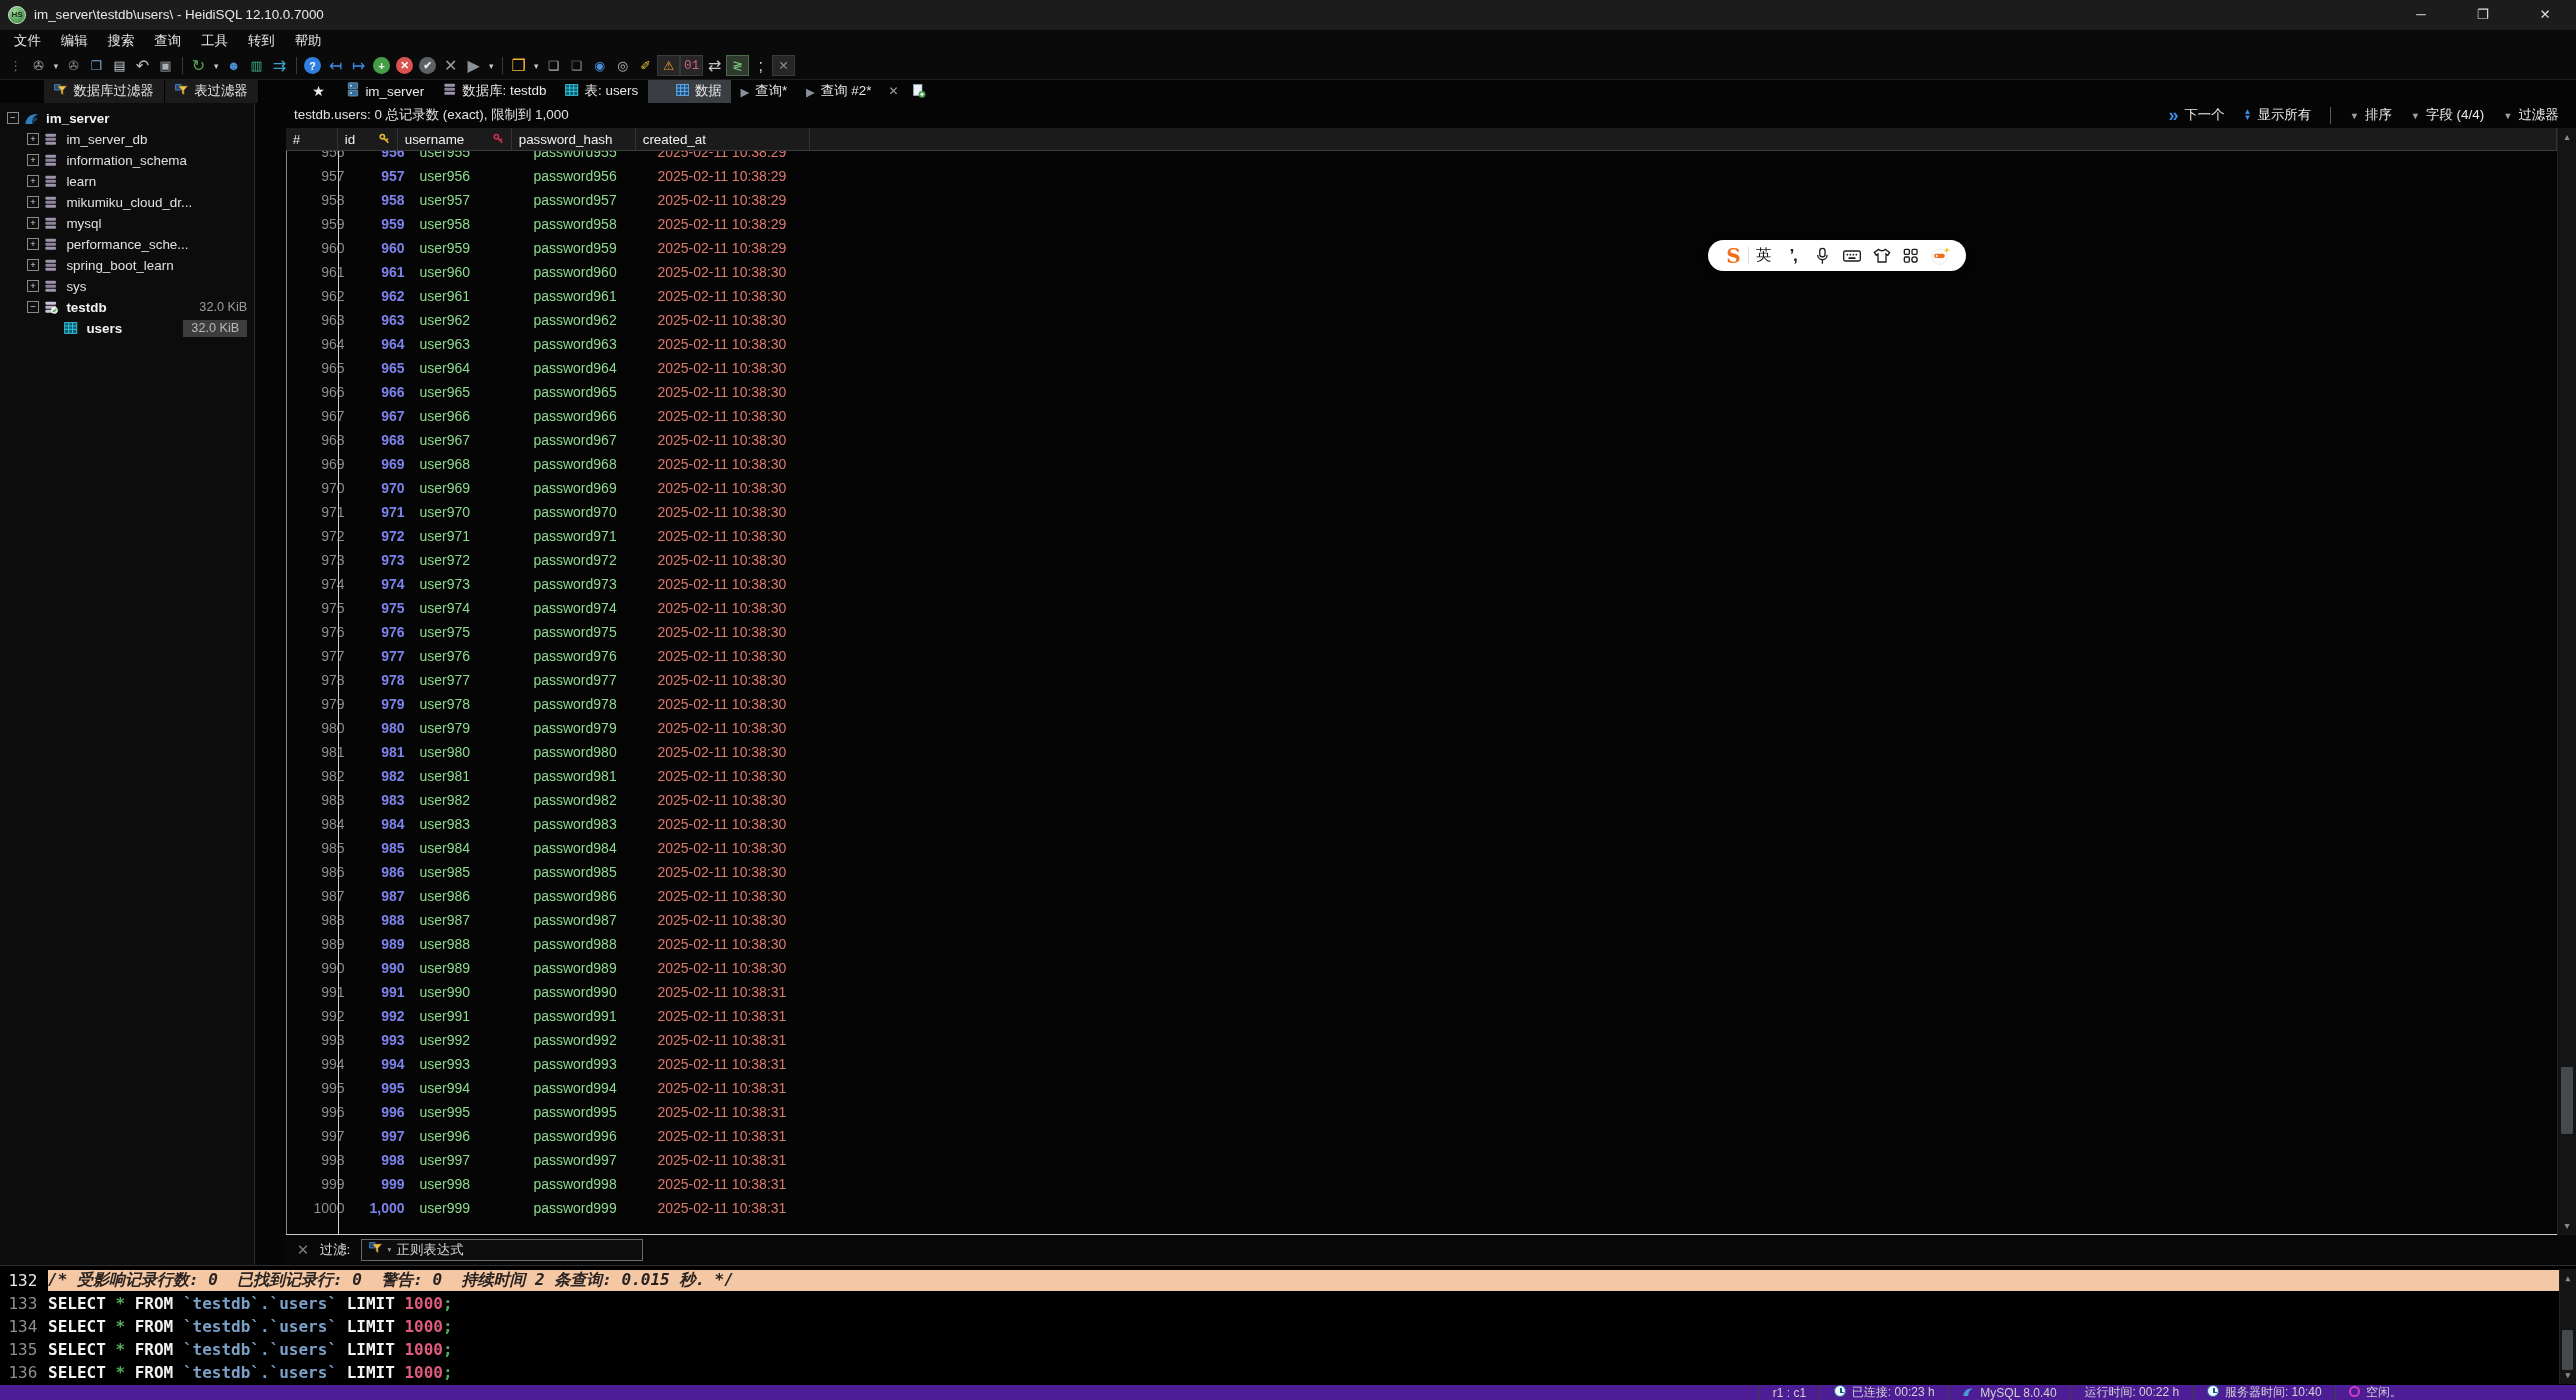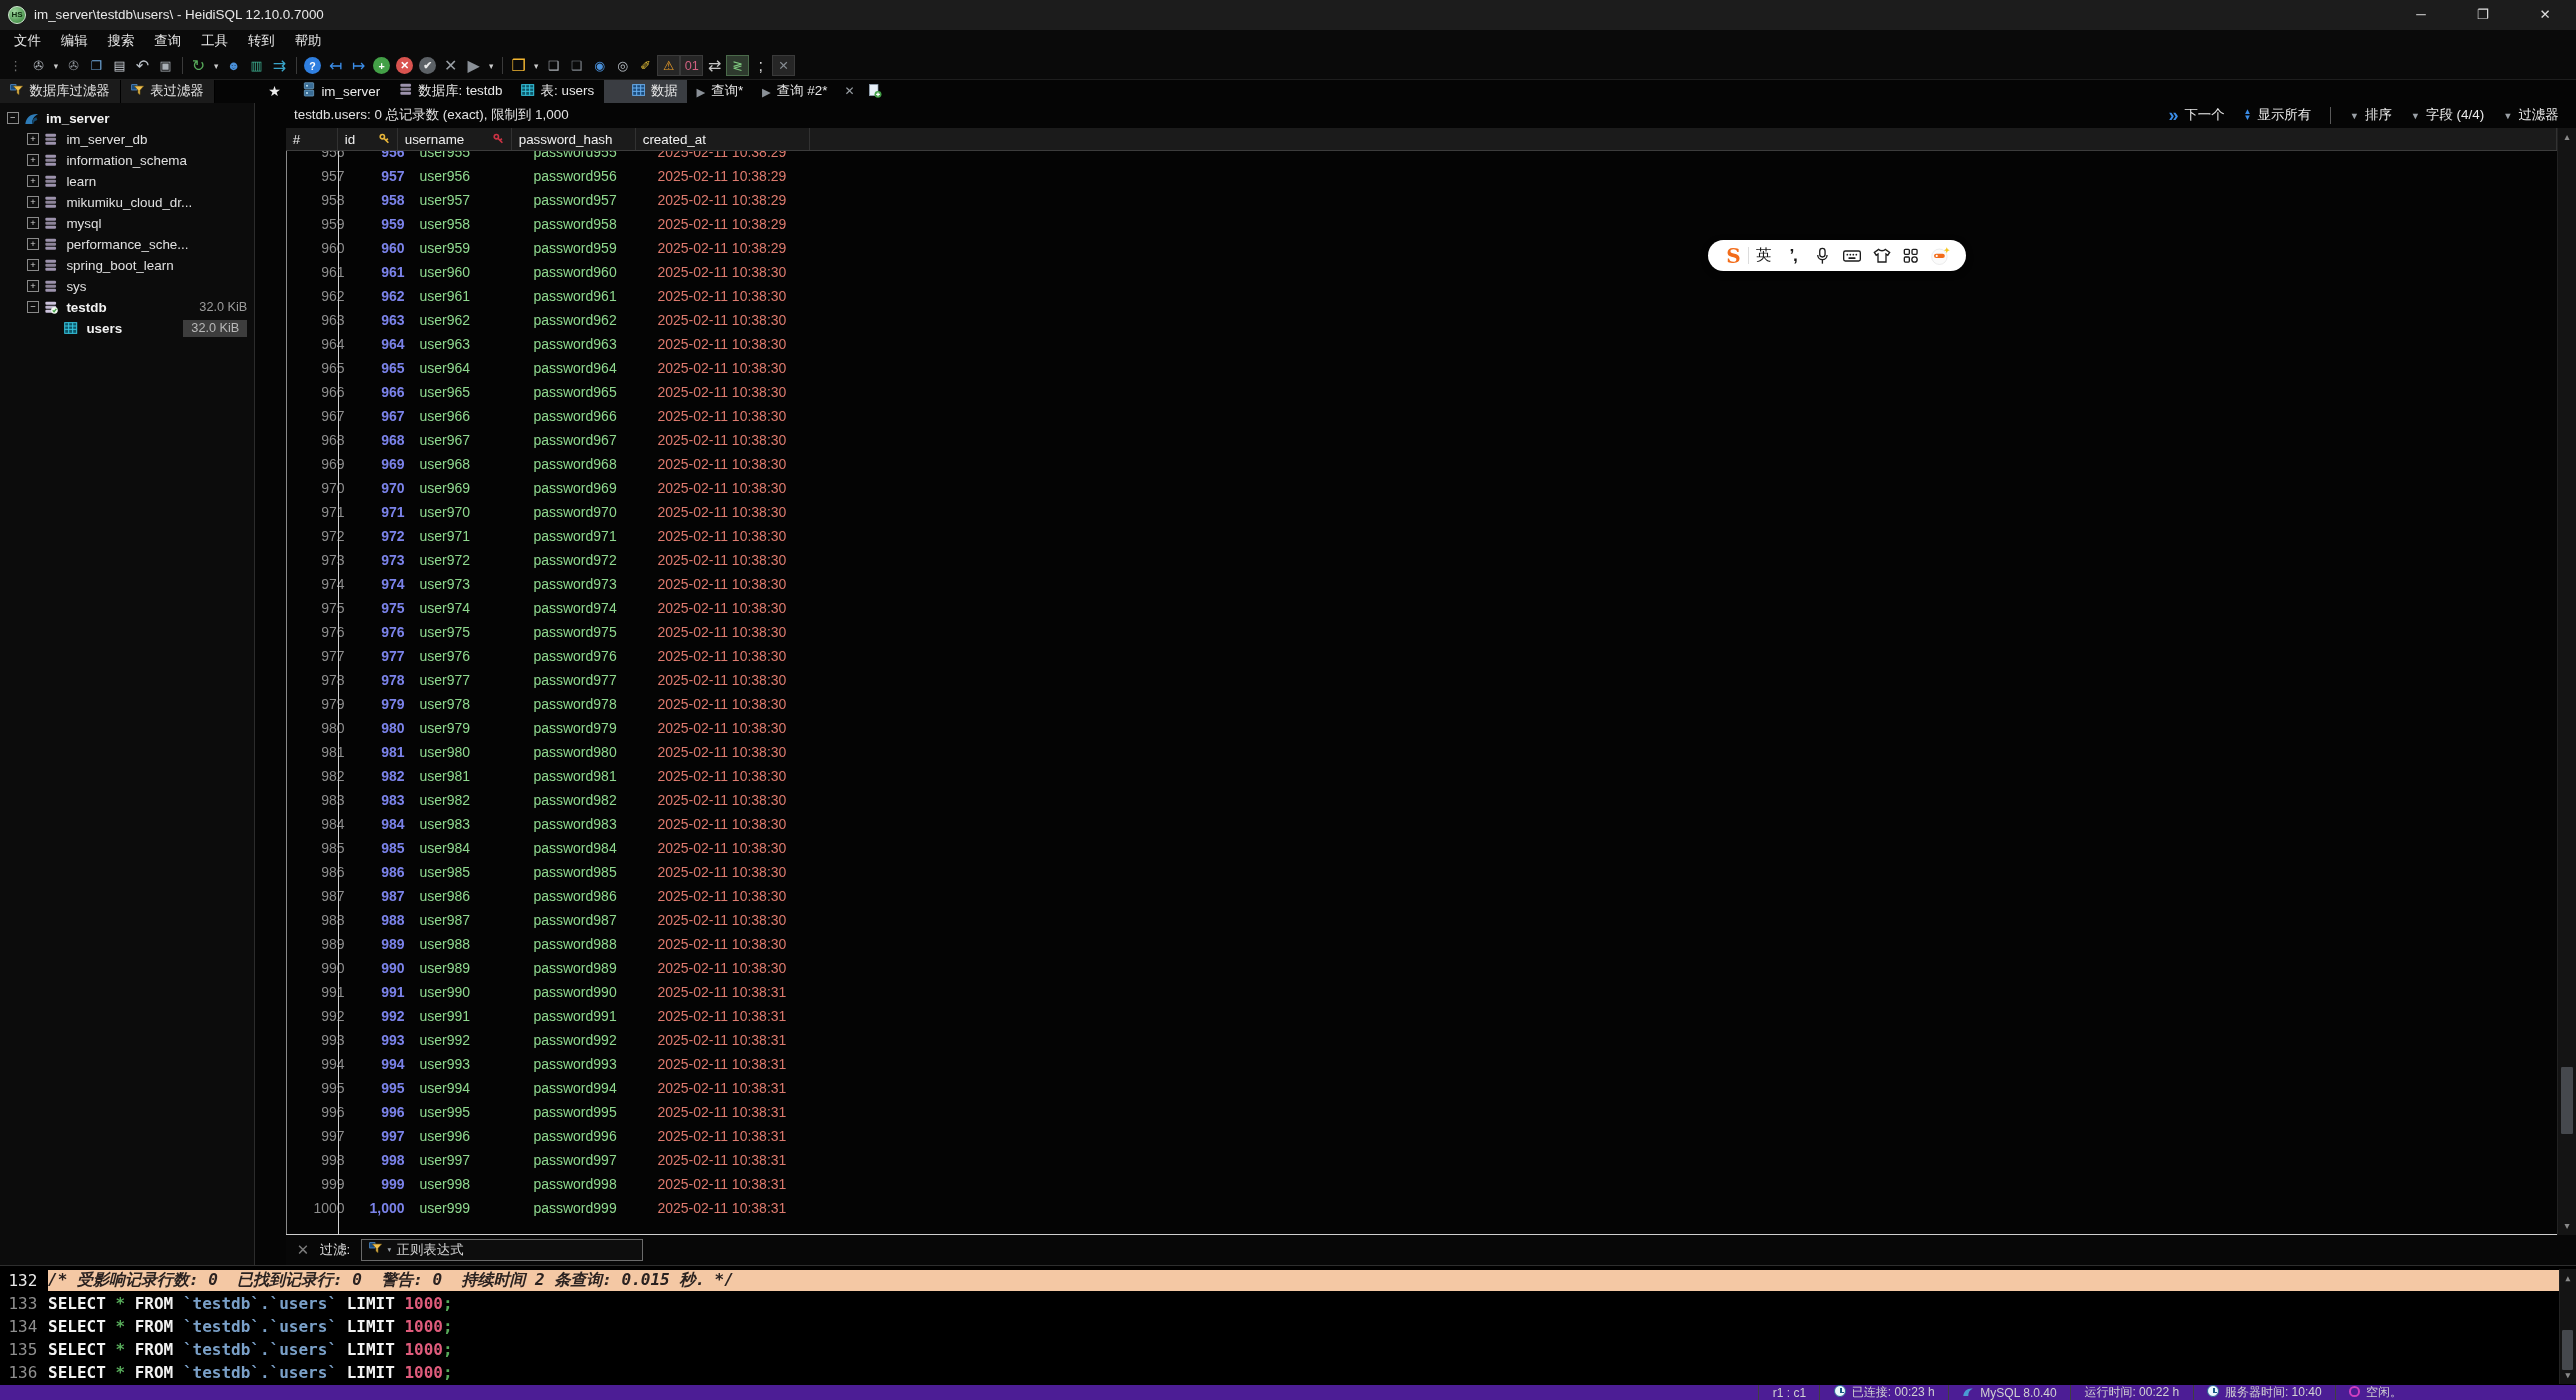--- a/index.html
+++ b/index.html
@@ -22,21 +22,21 @@
   .tbi { min-width:23px; height:21.5px; display:flex; align-items:center; justify-content:center; font-size:12.7px; }
   .tbi.big { font-size:16px; }
   .tbi.drop { min-width:12px; font-size:8.7px; }
   .tbi.round span.rd { width:17px; height:17px; border-radius:50%; display:flex; align-items:center; justify-content:center; font-size:10.7px; font-weight:bold; }
   .tbi.boxed { background:#262626; border:0.7px solid #3a3a3a; }
   .tbi.activebox { background:#2e3a2e; border:0.7px solid #4a6a4a; }
   .tbsep { width:0.7px; height:17.4px; background:#3a3a3a; margin:0 4.7px; }
 
   
   .tabrow { height:23px; background:#050505; display:flex; align-items:stretch; }
-  .lefttabs { width:255px; display:flex; align-items:stretch; flex:none; }
+  .lefttabs { width:255px; display:flex; align-items:stretch; flex:none;margin-left:44px; }
   .ftab { display:flex; align-items:center; gap:6px; padding:0 10px; background:#1b1b1b; border-right:1.3px solid #000; font-size:13.4px; color:#e2e2e2; }
   .staricon { width:39px; display:flex; align-items:center; justify-content:center; color:#ececec; font-size:14px; }
   .stab { display:flex; align-items:center; gap:6px; padding:0 9.4px; font-size:13.4px; color:#e8e8e8; }
   .stab.active { background:#3a3d42;padding-left:28px; }
   .tabact { display:flex; align-items:center; justify-content:center; min-width:25.5px; color:#9aa0a6; font-size:12px; }
 
   
   .main { display:flex; height:1162px; background:#050505; }
   .sidebar { width:255px; flex:none; background:#0c0c0c; border-right:0.7px solid #2c2c2c; padding-top:5.4px; }
   .trow { height:21px; display:flex; align-items:center; font-size:13.4px; color:#e0e0e0; padding-right:6.7px; }
@@ -180,21 +180,21 @@
       <div class="tbi drop" style="color: rgb(204, 204, 204);">▾</div>
       <div class="tbsep"></div>
       <div class="tbi big" style="color: rgb(242, 182, 50);">❒</div>
       <div class="tbi drop" style="color: rgb(204, 204, 204);">▾</div>
       <div class="tbi" style="color: rgb(169, 174, 180);">❑</div>
       <div class="tbi" style="color: rgb(126, 132, 139);">❑</div>
       <div class="tbi" style="color: rgb(74, 144, 217);">◉</div>
       <div class="tbi" style="color: rgb(185, 191, 198);">◎</div>
       <div class="tbi" style="color: rgb(232, 195, 58);">✐</div>
       <div class="tbi boxed" style="color: rgb(240, 160, 40);">⚠</div>
-      <div class="tbi boxed" style="color: rgb(208, 96, 128);">01</div>
+      <div class="tbi boxed" style="color: rgb(208, 96, 128); font-family: Liberation Mono, monospace;">01</div>
       <div class="tbi big" style="color: rgb(198, 198, 198);">⇄</div>
       <div class="tbi activebox" style="color: rgb(127, 201, 127);">≷</div>
       <div class="tbi big" style="color: rgb(208, 208, 208);">;</div>
       <div class="tbi boxed" style="color: rgb(136, 142, 148);">✕</div>
     </div>
 
   <div class="tabrow">
     <div class="lefttabs" id="filterTabs">
         <div class="ftab">
           <span><svg width="13.4" height="12" viewBox="0 0 20 18">

